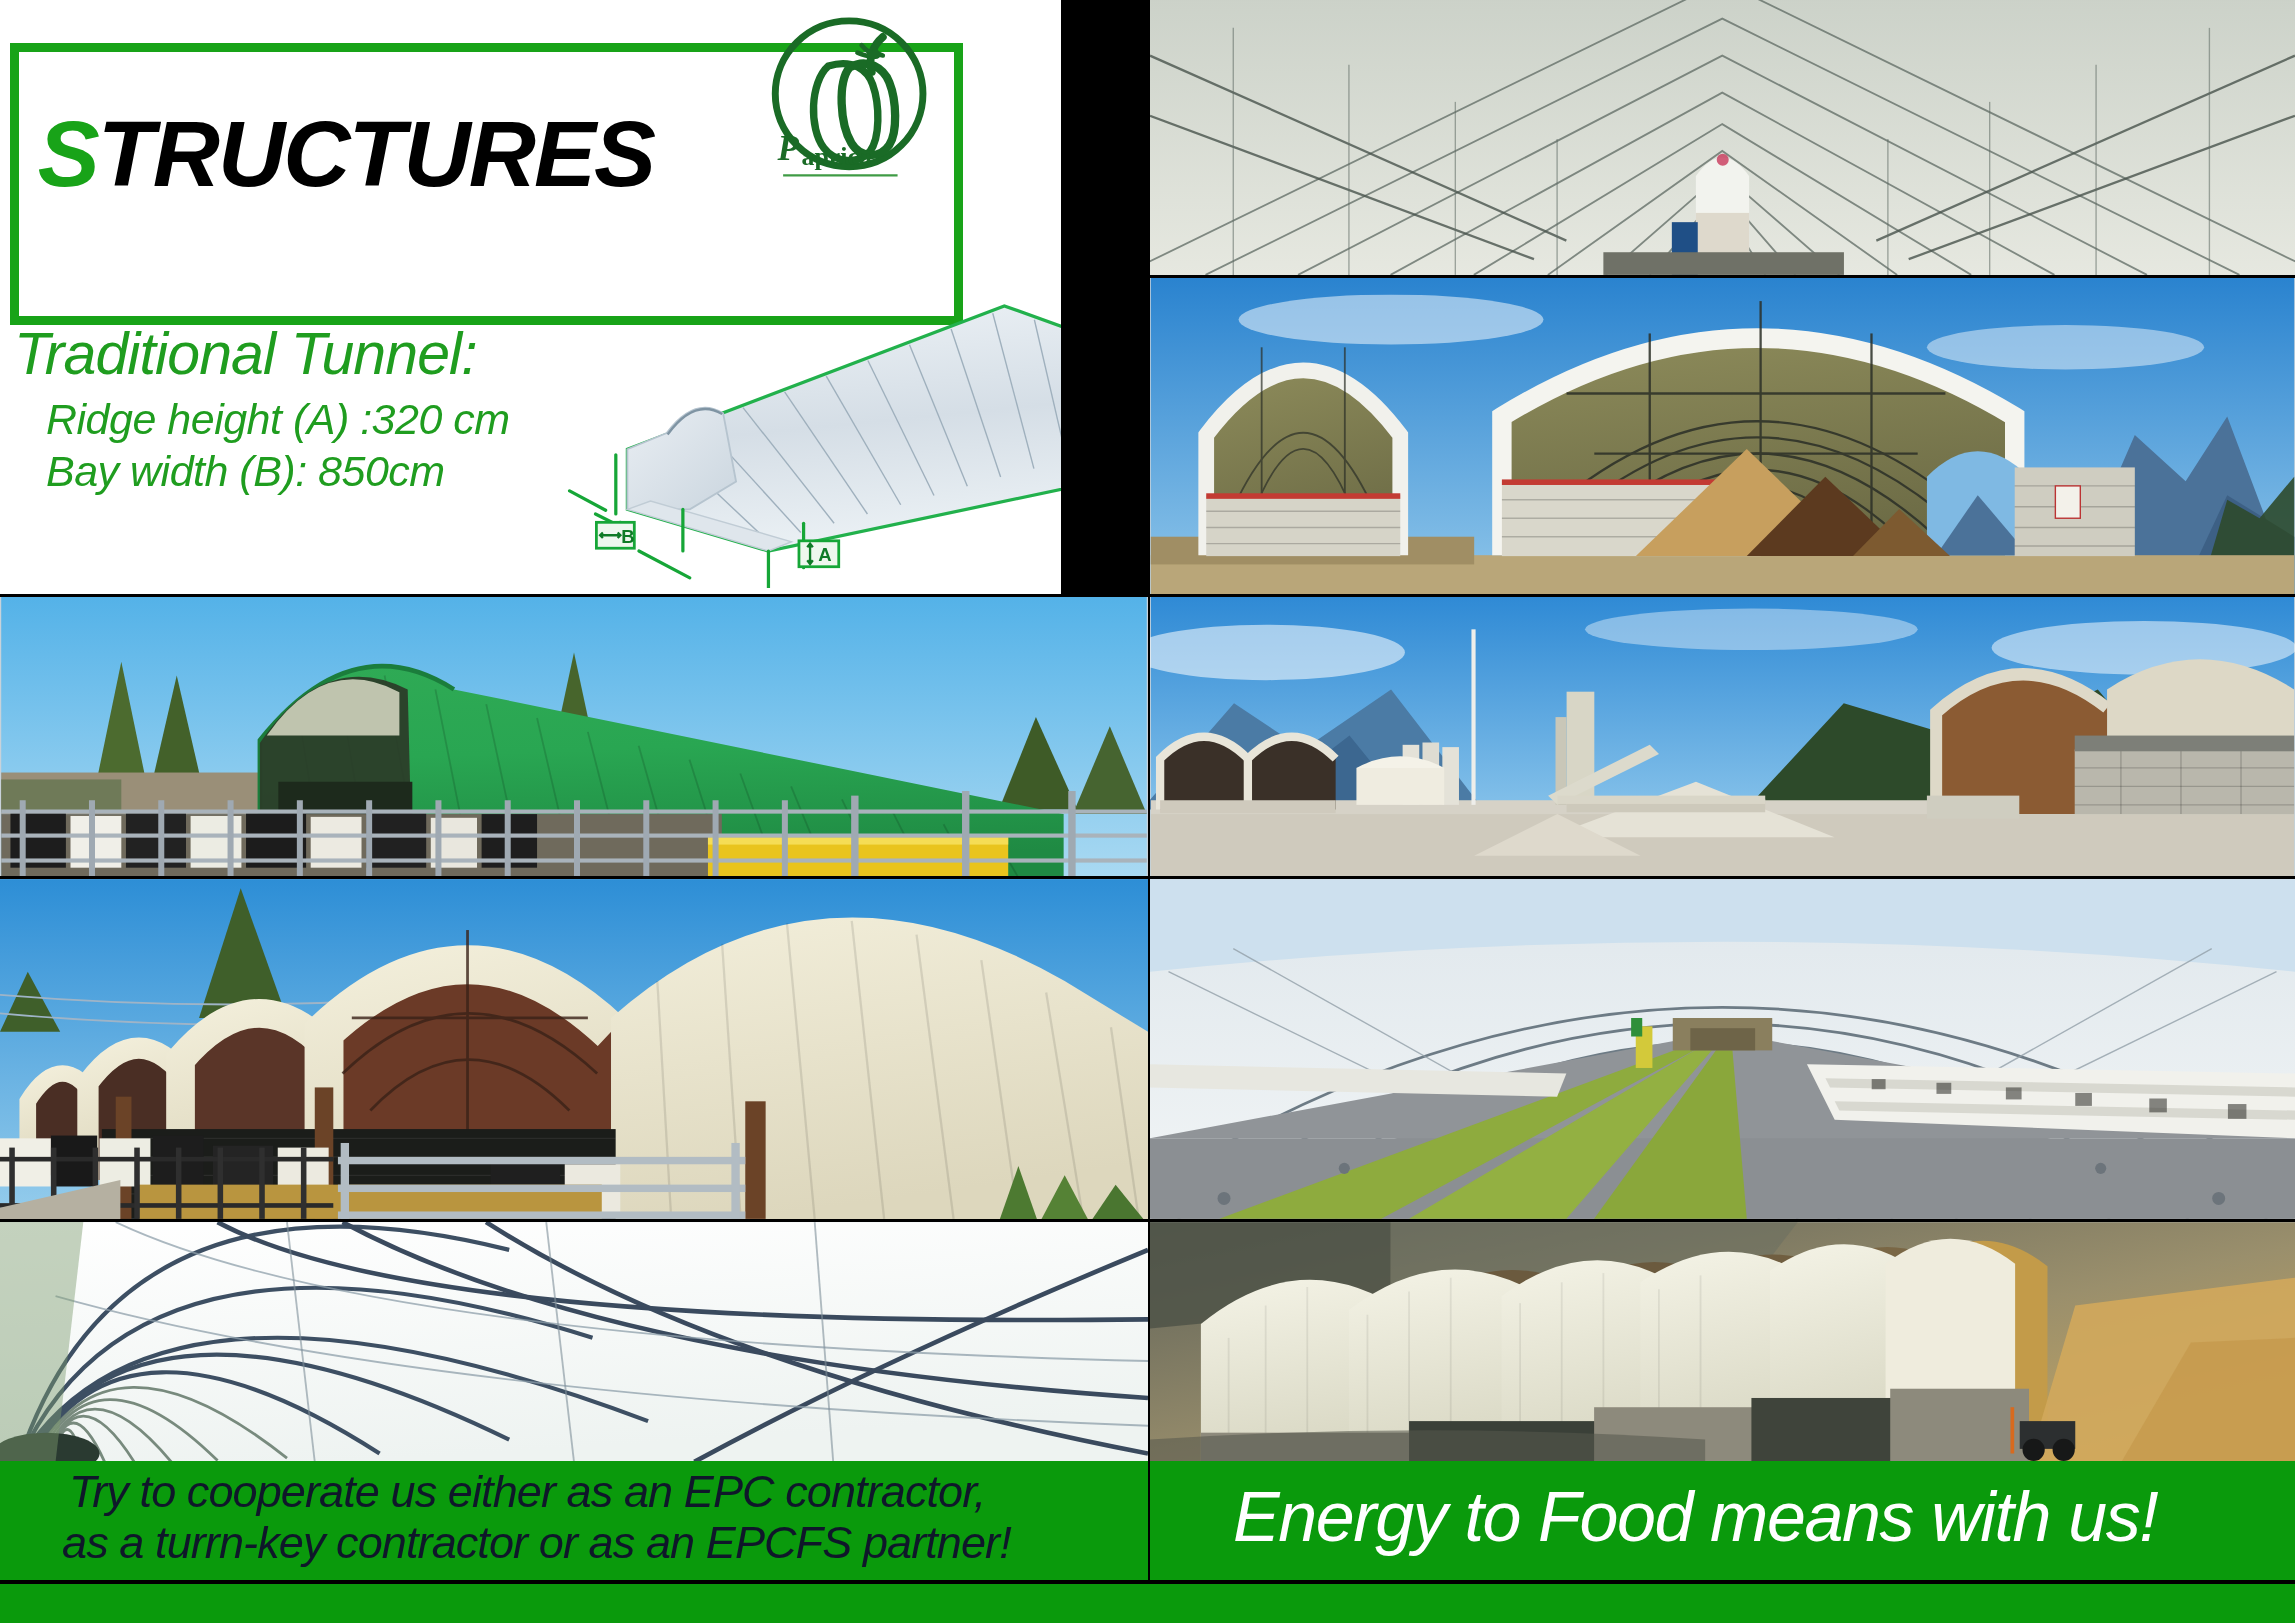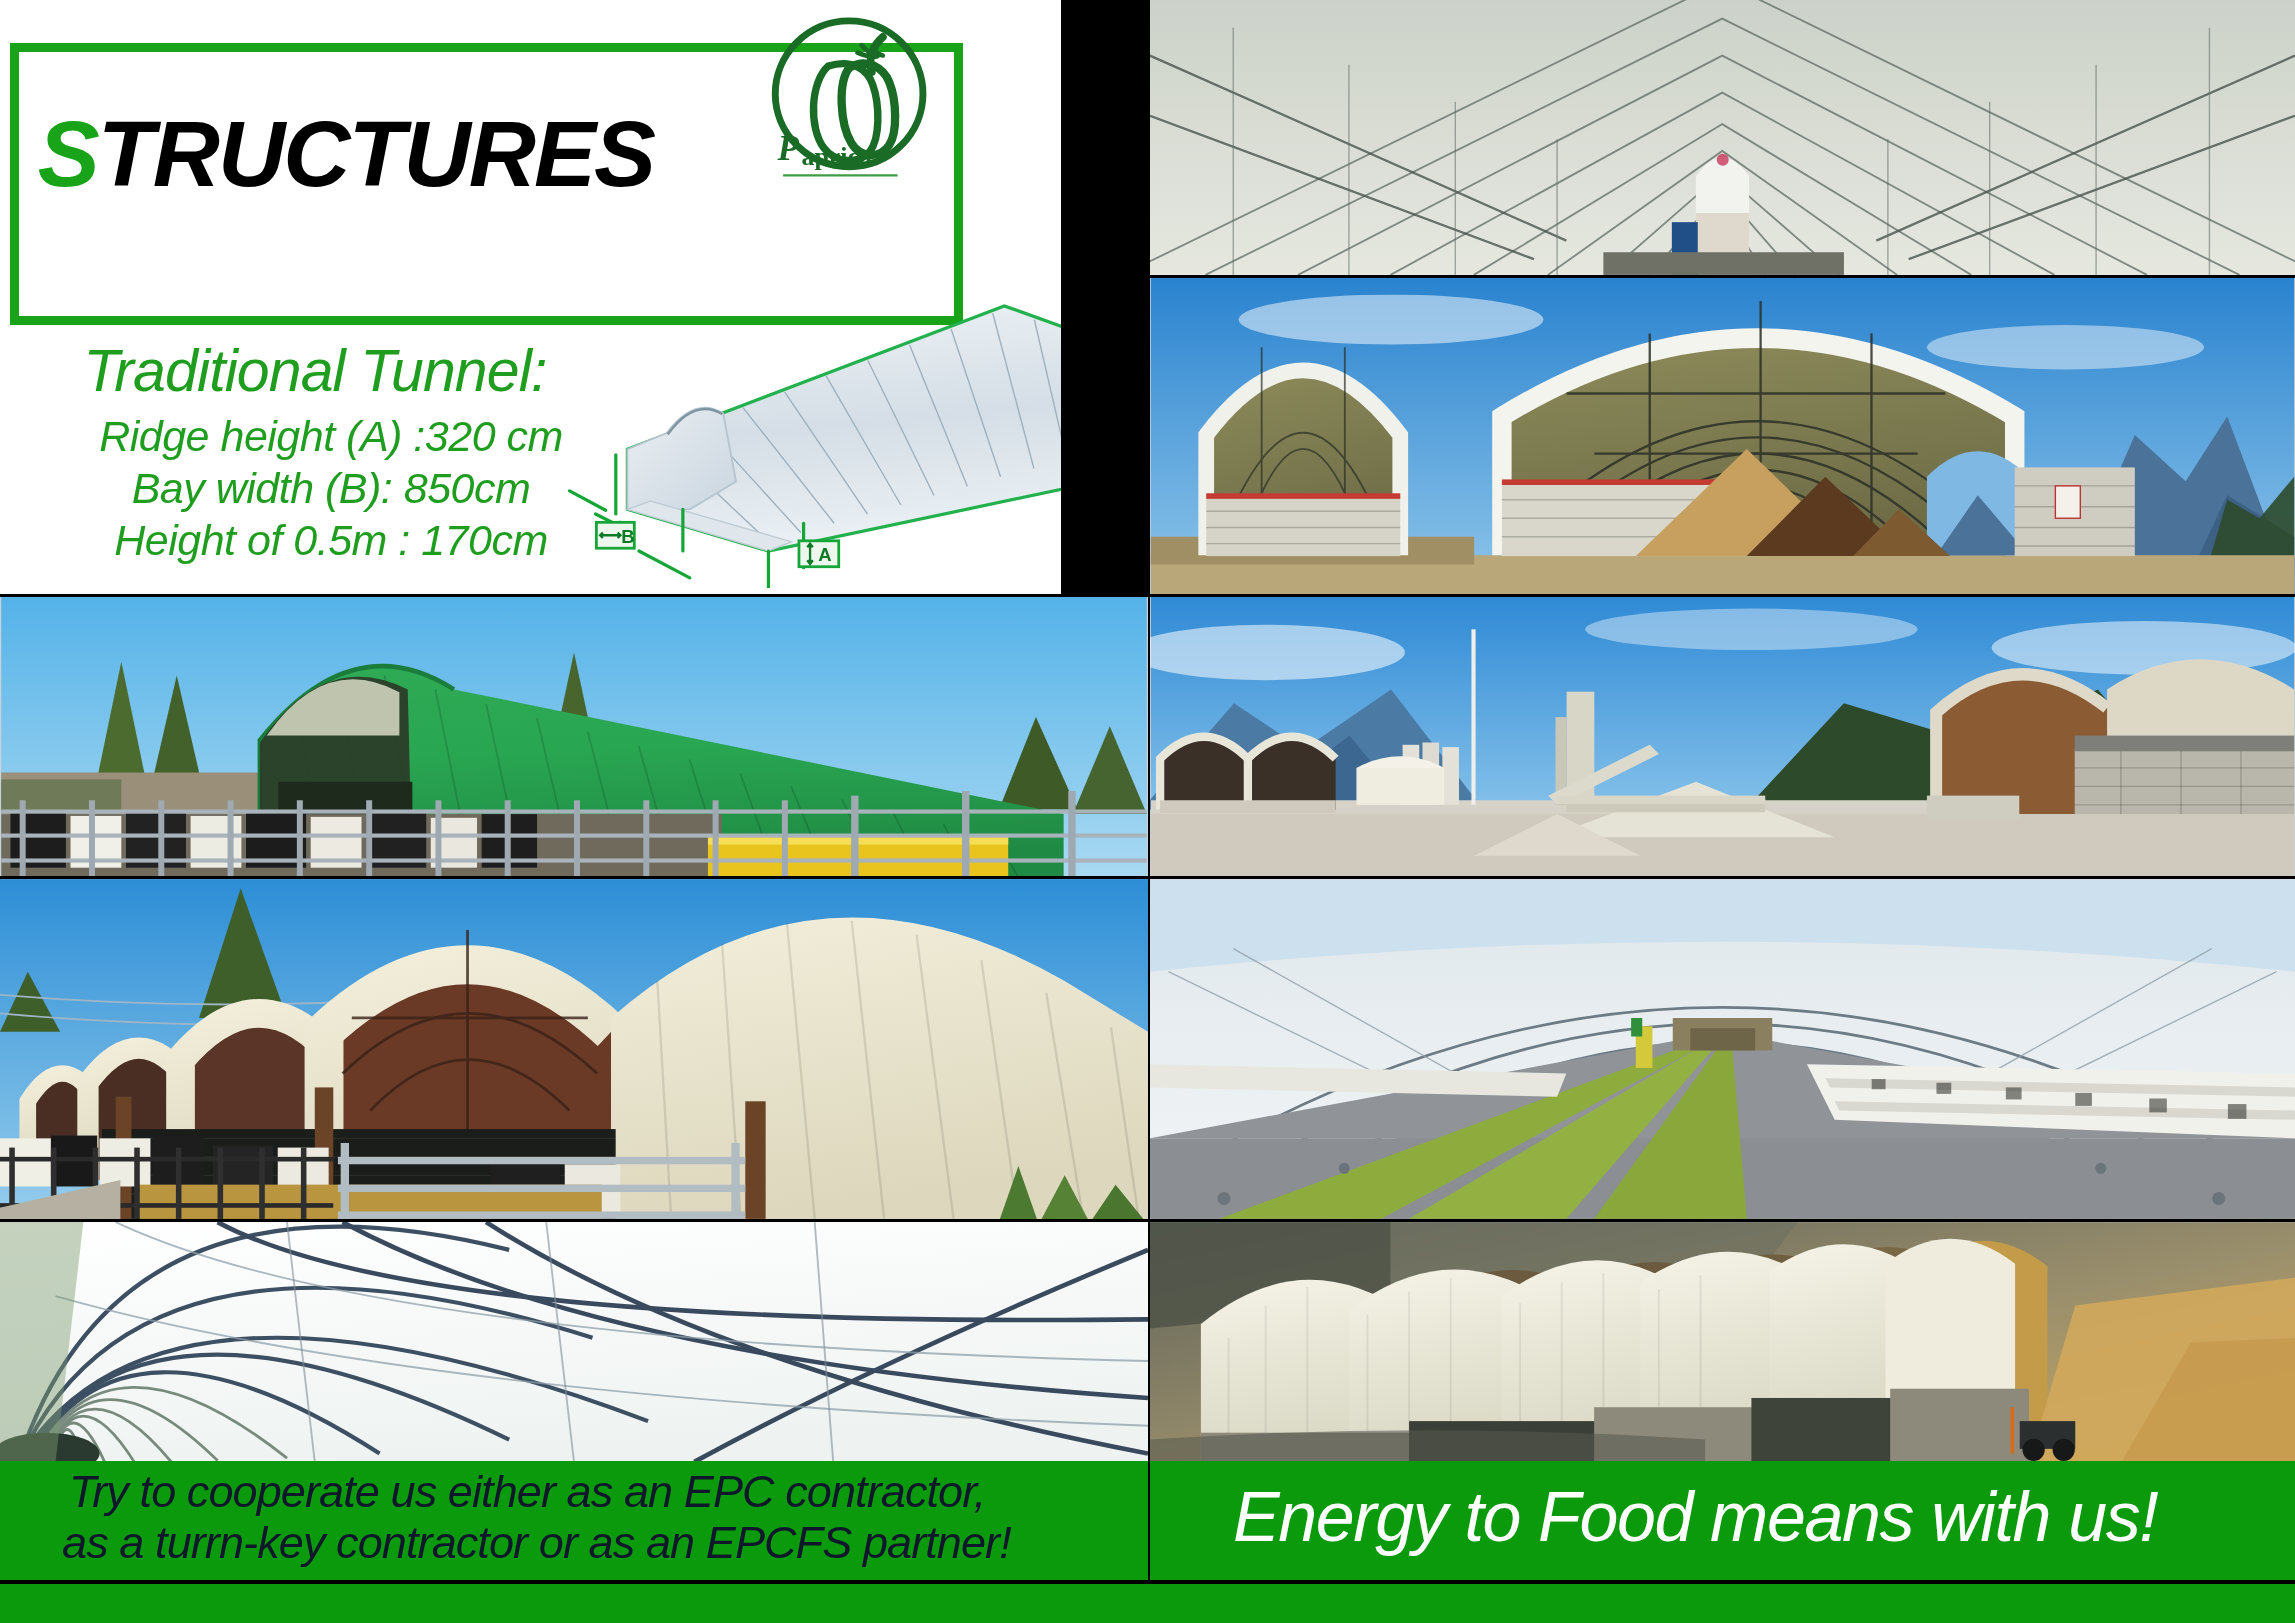--- a/index.html
+++ b/index.html
@@ -14,22 +14,22 @@
   .titlebox{position:absolute;left:10.2px;top:43px;width:953px;height:282px;
             border:9.3px solid #18a318;box-sizing:border-box;background:#fff;}
   .t-line{position:absolute;left:0;width:100%;text-align:left;white-space:nowrap;
           font-weight:bold;font-style:italic;letter-spacing:-1.9px;color:#000;}
   .t1{top:56px;left:18.5px;font-size:93px;line-height:93px;}
   .t2{top:153px;left:199px;font-size:93px;line-height:93px;}
   .grn{color:#18a318;}
 
   .logo{position:absolute;left:759px;top:13px;width:171px;height:180px;}
 
-  .spec{position:absolute;left:14px;top:341px;width:602px;color:#1f9d1f;
-        font-style:italic;text-align:center;}
+  .spec{position:absolute;left:14px;top:324px;width:602px;color:#1f9d1f;
+        font-style:italic;}
   .spec .head{font-size:59px;line-height:61px;letter-spacing:-0.9px;white-space:nowrap;}
   .spec ul{list-style:none;margin:8.3px 0 0 32px;padding:0;}
   .spec li{font-size:43px;line-height:52px;letter-spacing:-0.5px;white-space:nowrap;}
 
   .drawing{position:absolute;left:551px;top:292px;width:569px;height:296px;}
 
   
   
   .cL1{left:0;top:597px;width:1148px;height:279px;}
   .cL2{left:0;top:879px;width:1148px;height:340px;}
@@ -78,21 +78,20 @@
         <text x="92" y="330" font-family="Liberation Serif, serif" font-size="56" font-weight="bold" fill="#1a6b26">aprica</text>
         <line x1="52" y1="352" x2="300" y2="352" stroke="#3f9b45" stroke-width="5"></line>
       </svg>
     </div>
 
     <div class="spec">
       <div class="head">Traditional Tunnel:</div>
       <ul>
         <li>Ridge height (A) :320 cm</li>
         <li>Bay width (B): 850cm</li>
-        <li>Height of 0.5m : 170cm</li>
       </ul>
     </div>
 
     <div class="drawing">
       <svg viewBox="0 0 1230 640" width="569" height="296">
         <defs>
           <linearGradient id="shell" x1="0" y1="0" x2="0.2" y2="1">
             <stop offset="0" stop-color="#eef3f7"></stop>
             <stop offset="0.55" stop-color="#d5dee6"></stop>
             <stop offset="1" stop-color="#eaf0f4"></stop>

